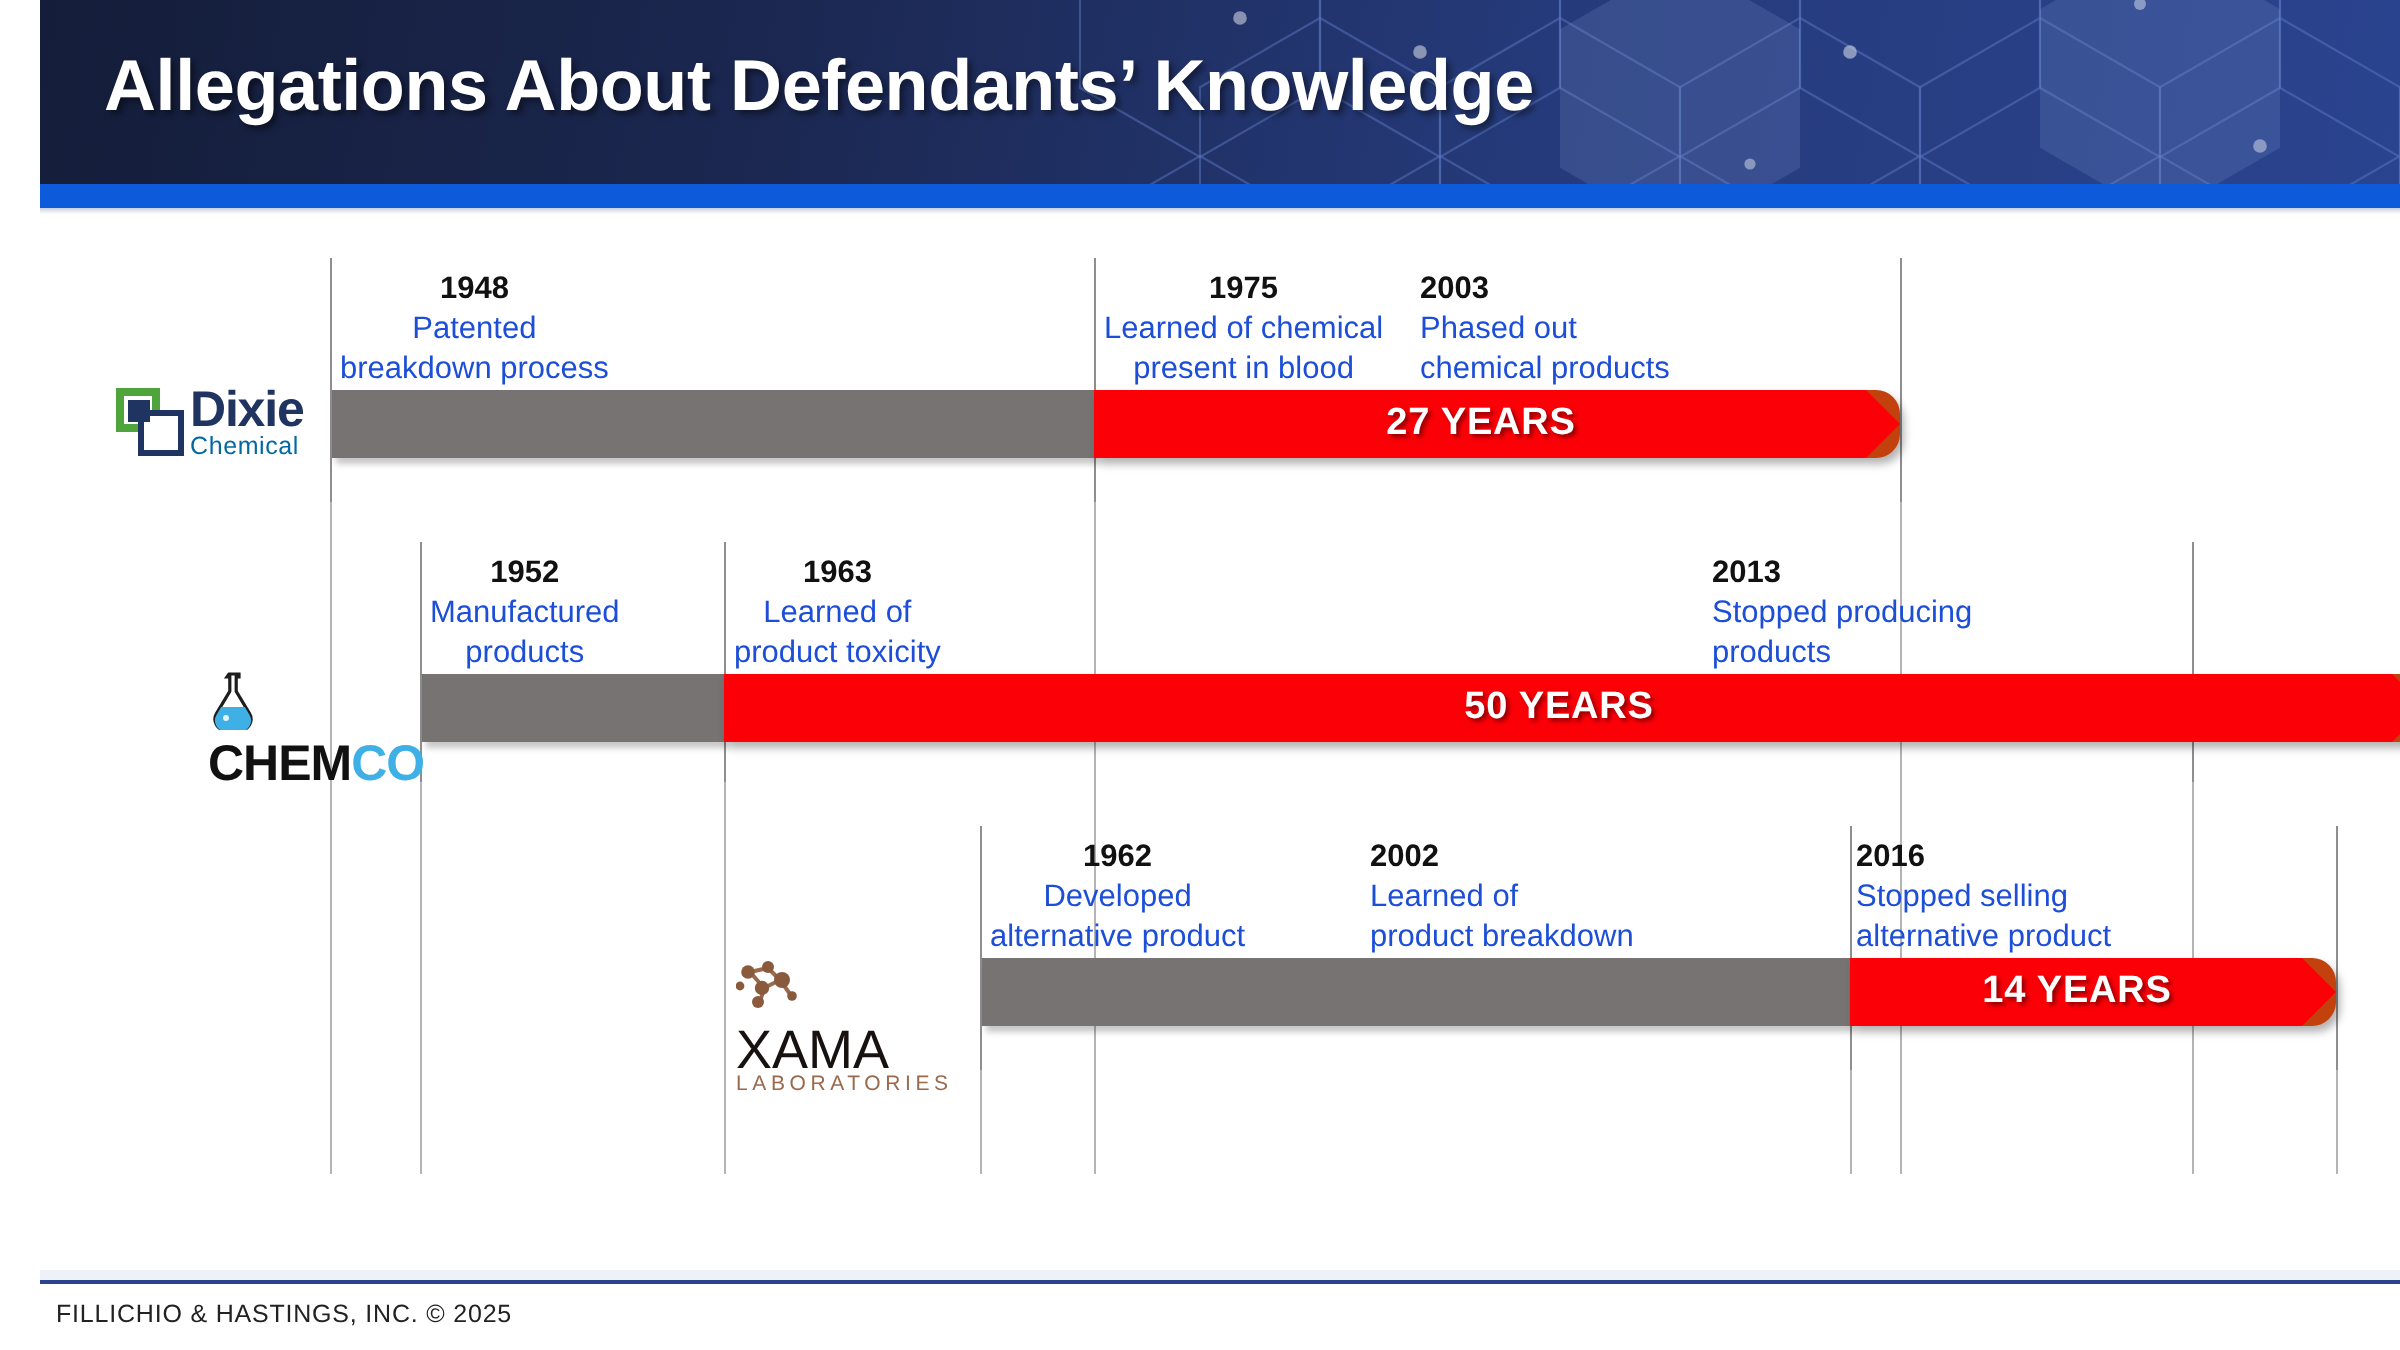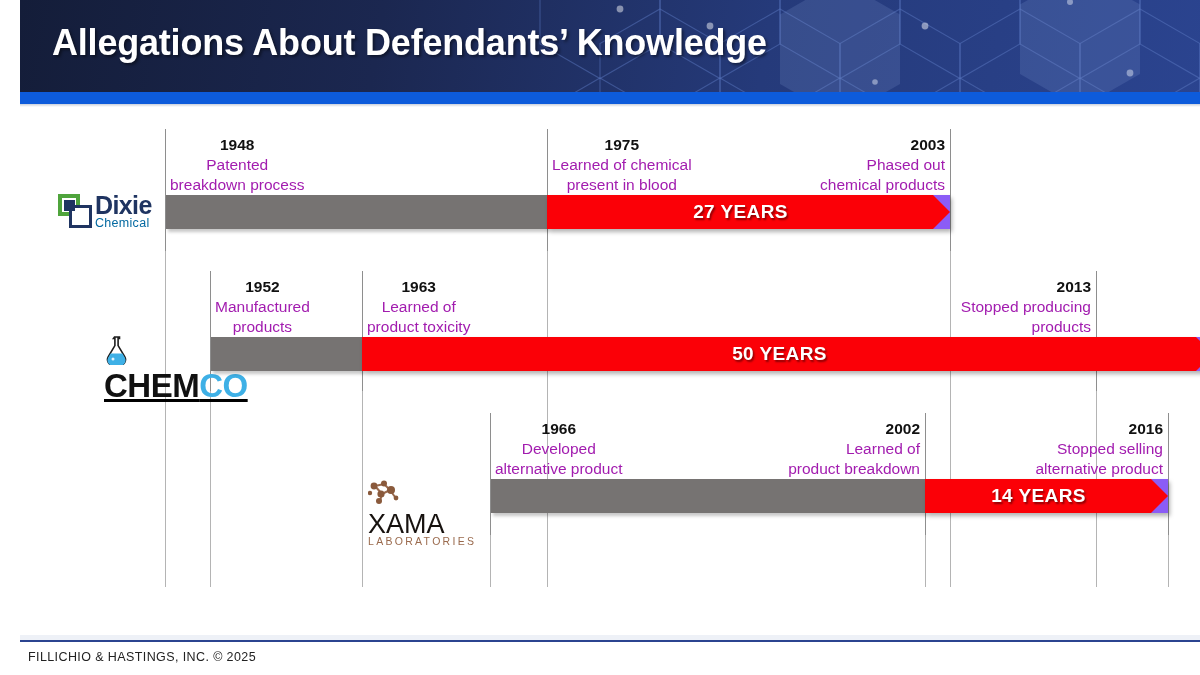--- a/index.html
+++ b/index.html
@@ -40,35 +40,36 @@
     position:absolute; width:1px; background:#8e8e8e; top:0;
   }
   .vline.light { background:#b4b4b4; }
 
   
   .row { position:absolute; left:0; width:1200px; }
 
   
   .event { position:absolute; white-space:nowrap; line-height:1.30; }
   .event .yr { font-size:15.5px; font-weight:bold; color:#111; display:block; }
-  .event .desc { font-size:15.5px; color:#a21caf; display:block; }
+  .event .desc { font-size:15.5px; color:#1d4ed8; display:block; }
   .event.left { text-align:center; }
-  .event.right { text-align:right; }
+  .event.right { text-align:left; }
 
   
   .bar-wrap { position:absolute; height:34px; }
   .bar-gray {
     position:absolute; height:34px; top:0;
     background:#767372;
     box-shadow: 2px 3px 3px rgba(0,0,0,.22);
   }
   .bar-red {
     position:absolute; height:34px; top:0;
-    background:#8b5cf6;
+    background:#c2410c;
     filter: drop-shadow(2px 3px 2px rgba(0,0,0,.30));
+    border-radius: 12px;
   }
   .bar-red .arrow-body {
     position:absolute; inset:0; background:#fb0007;
     clip-path: polygon(0 0, calc(100% - 17px) 0, 100% 50%, calc(100% - 17px) 100%, 0 100%);
   }
   .bar-red .bar-label {
     position:absolute; inset:0;
     display:flex; align-items:center; justify-content:center;
     color:#ffffff; font-size:19px; font-weight:bold; letter-spacing:.4px;
     text-shadow: 1.5px 1.5px 2px rgba(0,0,0,.45);
@@ -82,21 +83,21 @@
   .dixie-mark { position:relative; width:34px; height:34px; display:inline-block; vertical-align:middle;}
   .dixie-green { position:absolute; left:0; top:0; width:22px; height:22px; border:4px solid #4fa43c; background:#fff;}
   .dixie-navy  { position:absolute; left:11px; top:11px; width:23px; height:23px; border:3px solid #1f3461; background:#fff;}
   .dixie-dot   { position:absolute; left:6px; top:6px; width:11px; height:11px; background:#1f3461;}
   .dixie-txt { display:inline-block; vertical-align:middle; margin-left:3px; line-height:1; }
   .dixie-txt .d1 { font-size:25px; font-weight:bold; color:#1f3461; letter-spacing:-0.6px; display:block;}
   .dixie-txt .d2 { font-size:12.5px; color:#0369a1; letter-spacing:.3px; display:block; margin-top:-1px;}
 
   
   .chemco-flask { display:inline-block; vertical-align:middle; }
-  .chemco-txt { display:inline-block; vertical-align:middle; font-size:33px; font-weight:bold; letter-spacing:-.5px; line-height:1;text-decoration:underline;}
+  .chemco-txt { display:inline-block; vertical-align:middle; font-size:25px; font-weight:bold; letter-spacing:-.5px; line-height:1;}
   .chemco-txt .c1 { color:#111; }
   .chemco-txt .c2 { color:#3eb0e6; }
 
   
   .xama-mol { display:inline-block; vertical-align:middle; }
   .xama-txt { display:inline-block; vertical-align:middle; line-height:1; }
   .xama-txt .x1 { font-size:27px; color:#17120f; letter-spacing:0px; display:block; }
   .xama-txt .x2 { font-size:10.5px; color:#9a6a4d; letter-spacing:2.3px; display:block; margin-top:-2px; }
 
   
@@ -296,21 +297,21 @@
               <circle cx="2" cy="16" r="2.2"></circle>
             </g>
           </svg>
         </span><span class="xama-txt">
           <span class="x1">XAMA</span>
           <span class="x2">LABORATORIES</span>
         </span>
       </div>
 
       <div class="event left" style="left:475px; top:28px;">
-        <span class="yr">1966</span>
+        <span class="yr">1962</span>
         <span class="desc">Developed</span>
         <span class="desc">alternative product</span>
       </div>
 
       <div class="event right" style="left:665px; width:235px; top:28px;">
         <span class="yr">2002</span>
         <span class="desc">Learned of</span>
         <span class="desc">product breakdown</span>
       </div>
 

